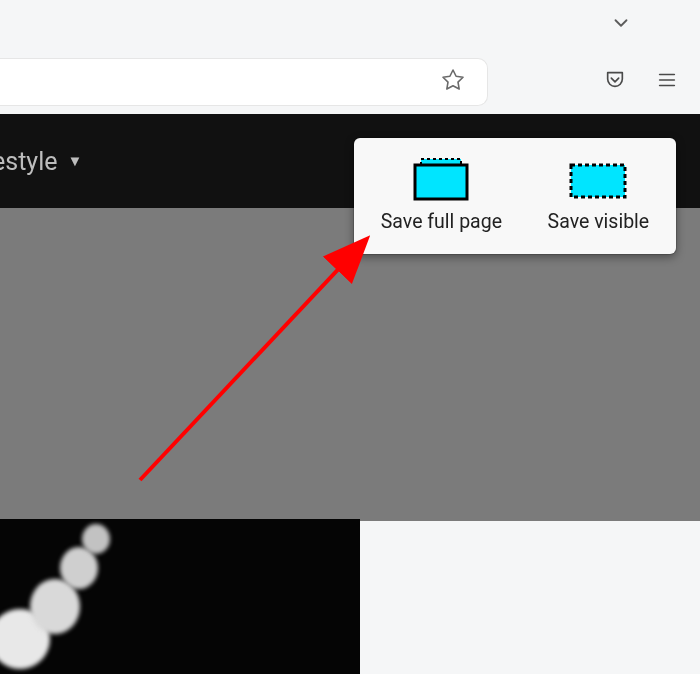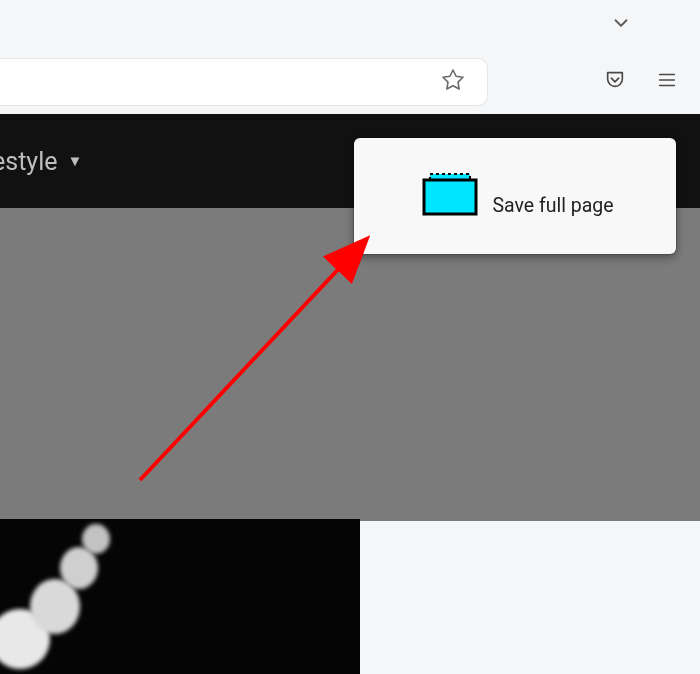--- a/index.html
+++ b/index.html
@@ -92,22 +92,22 @@
       border-radius: 6px;
       box-shadow: 0 3px 10px rgba(0,0,0,0.4), 0 0 0 1px rgba(0,0,0,0.15);
       display: flex;
       align-items: center;
       justify-content: space-around;
       padding: 10px 4px;
       z-index: 20;
     }
     .popup-btn {
       display: flex;
-      flex-direction: row;
-      align-items: flex-end;
+      flex-direction: column;
+      align-items: center;
       gap: 8px;
       cursor: pointer;
       padding: 4px 6px;
       border-radius: 4px;
     }
     .popup-label { font-size: 19.5px; color: #222; }
     .ic-wrap { width: 68px; height: 42px; display: flex; align-items: center; justify-content: center; }
     .annotation-arrow {
       position: absolute;
       top: 230px;
@@ -171,20 +171,28 @@
 <div class="popup">
   <div class="popup-btn">
     <div class="ic-wrap">
       <svg width="68" height="48" viewBox="0 0 68 48">
         <rect x="14" y="2" width="40" height="38" fill="#00e5ff" stroke="#000" stroke-width="2" stroke-dasharray="3 3"></rect>
         <rect x="8" y="8" width="52" height="34" fill="#00e5ff" stroke="#000" stroke-width="3"></rect>
       </svg>
     </div>
     <span class="popup-label">Save full page</span>
   </div>
+  <div class="popup-btn">
+    <div class="ic-wrap">
+      <svg width="66" height="44" viewBox="0 0 66 44">
+        <rect x="6" y="6" width="54" height="32" fill="#00e5ff" stroke="#000" stroke-width="3" stroke-dasharray="4 3"></rect>
+      </svg>
+    </div>
+    <span class="popup-label">Save visible</span>
+  </div>
 </div>
 
 <svg class="annotation-arrow" width="260" height="260">
   <defs>
     <marker id="ahead" markerWidth="12" markerHeight="12" refX="9" refY="5" orient="auto">
       <polygon points="0 0, 12 5, 0 10" fill="#ff0000"></polygon>
     </marker>
   </defs>
   <line x1="10" y1="250" x2="232" y2="14" stroke="#ff0000" stroke-width="4" marker-end="url(#ahead)"></line>
 </svg>

